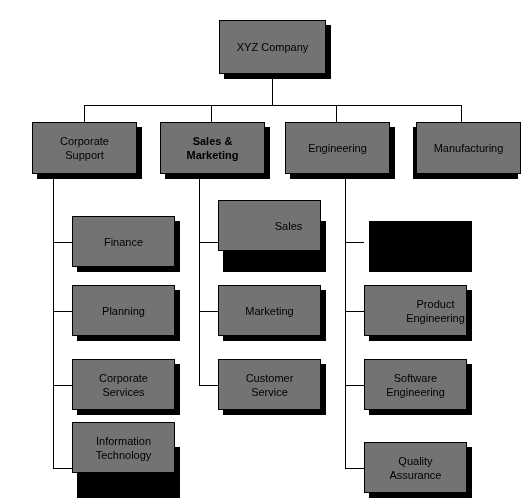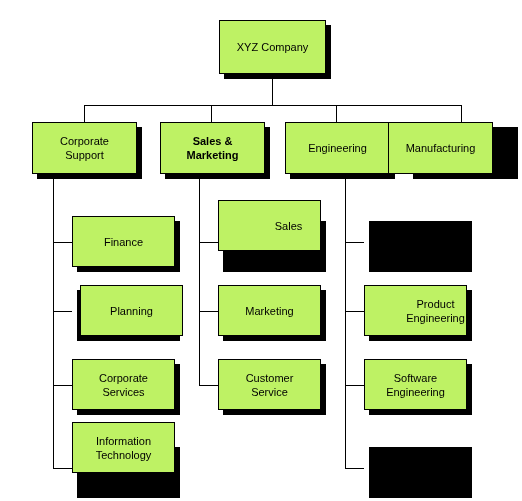--- a/index.html
+++ b/index.html
@@ -15,21 +15,21 @@
     width: 522px;
     height: 501px;
     background: #ffffff;
     overflow: hidden;
   }
 
   
   .node {
     position: absolute;
     box-sizing: border-box;
-    background: #bef264;
+    background: #737373;
     border: 1px solid #000000;
     display: flex;
     align-items: center;
     justify-content: center;
     text-align: center;
     font-size: 11px;
     line-height: 14px;
     color: #000000;
     z-index: 3;
   }
@@ -84,37 +84,37 @@
     <span class="node-label">Sales &amp;
 Marketing</span>
   </div>
 
   <div class="shadow" style="left:290px; top:127px; width:105px; height:52px;"></div>
   <div class="node" style="left:285px; top:122px; width:105px; height:52px;">
     <span class="node-label">Engineering</span>
   </div>
 
   <div class="shadow" style="left:413px; top:127px; width:105px; height:52px;"></div>
-  <div class="node" style="left:388px; top:122px; width:105px; height:52px;align-items:center;">
+  <div class="node" style="left:416px; top:122px; width:105px; height:52px;align-items:center;">
     <span class="node-label">Manufacturing</span>
   </div>
 
   <div class="line v" style="left:53px; top:179px; height:289px;"></div>
   <div class="line h" style="left:53px; top:242px; width:19px;"></div>
   <div class="line h" style="left:53px; top:311px; width:19px;"></div>
   <div class="line h" style="left:53px; top:385px; width:19px;"></div>
   <div class="line h" style="left:53px; top:468px; width:19px;"></div>
 
   <div class="shadow" style="left:77px; top:221px; width:103px; height:51px;"></div>
   <div class="node" style="left:72px; top:216px; width:103px; height:51px;text-align:center;">
     <span class="node-label">Finance</span>
   </div>
 
   <div class="shadow" style="left:77px; top:290px; width:103px; height:51px;"></div>
-  <div class="node" style="left:80px; top:285px; width:103px; height:51px;">
+  <div class="node" style="left:72px; top:285px; width:103px; height:51px;">
     <span class="node-label">Planning</span>
   </div>
 
   <div class="shadow" style="left:77px; top:364px; width:103px; height:51px;"></div>
   <div class="node" style="left:72px; top:359px; width:103px; height:51px;">
     <span class="node-label">Corporate
 Services</span>
   </div>
 
   <div class="shadow" style="left:77px; top:447px; width:103px; height:51px;"></div>
@@ -158,14 +158,18 @@
 Engineering</span>
   </div>
 
   <div class="shadow" style="left:369px; top:364px; width:103px; height:51px;"></div>
   <div class="node" style="left:364px; top:359px; width:103px; height:51px;">
     <span class="node-label">Software
 Engineering</span>
   </div>
 
   <div class="shadow" style="left:369px; top:447px; width:103px; height:51px;"></div>
+  <div class="node" style="left:364px; top:442px; width:103px; height:51px;">
+    <span class="node-label">Quality
+Assurance</span>
+  </div>
 
 </div>
 
 </body></html>

